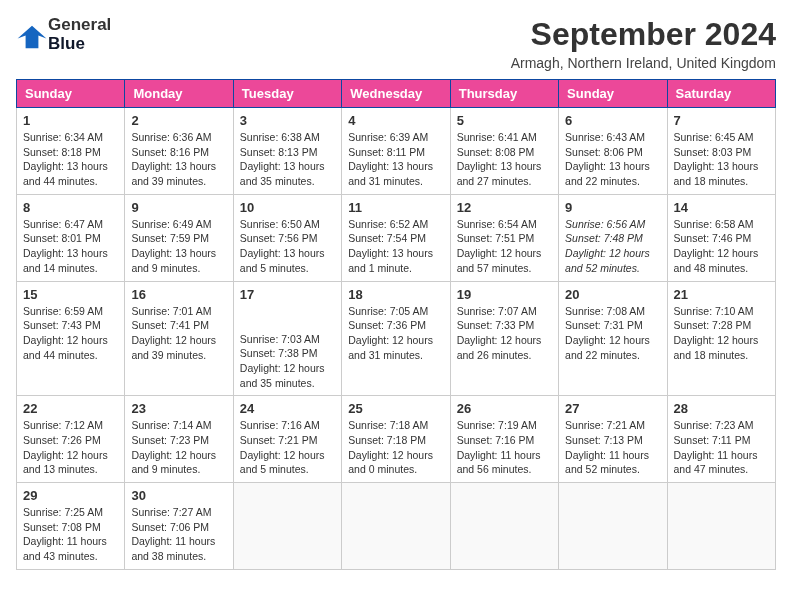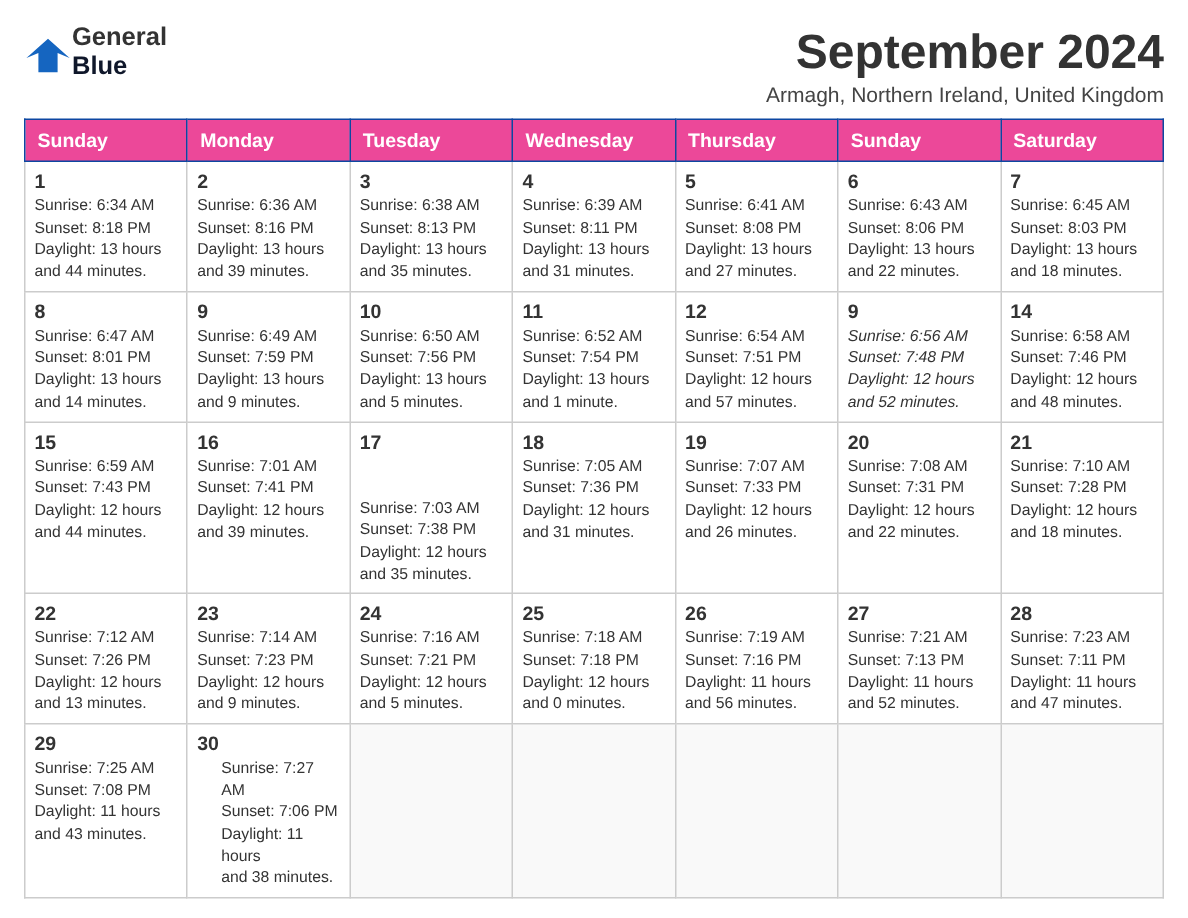--- a/index.html
+++ b/index.html
@@ -323,21 +323,21 @@
       <tr>
         <td>
           <span class="day-number">29</span>
           <div class="day-info" style="white-space: pre-line;">Sunrise: 7:25 AM
 Sunset: 7:08 PM
 Daylight: 11 hours
 and 43 minutes.</div>
         </td>
         <td>
           <span class="day-number">30</span>
-          <div class="day-info" style="white-space: pre-line; margin-left: 16px;">Sunrise: 7:27 AM
+          <div class="day-info" style="white-space: pre-line;">Sunrise: 7:27 AM
 Sunset: 7:06 PM
 Daylight: 11 hours
 and 38 minutes.</div>
         </td>
         <td class="empty"></td>
         <td class="empty"></td>
         <td class="empty"></td>
         <td class="empty"></td>
         <td class="empty"></td>
       </tr>

